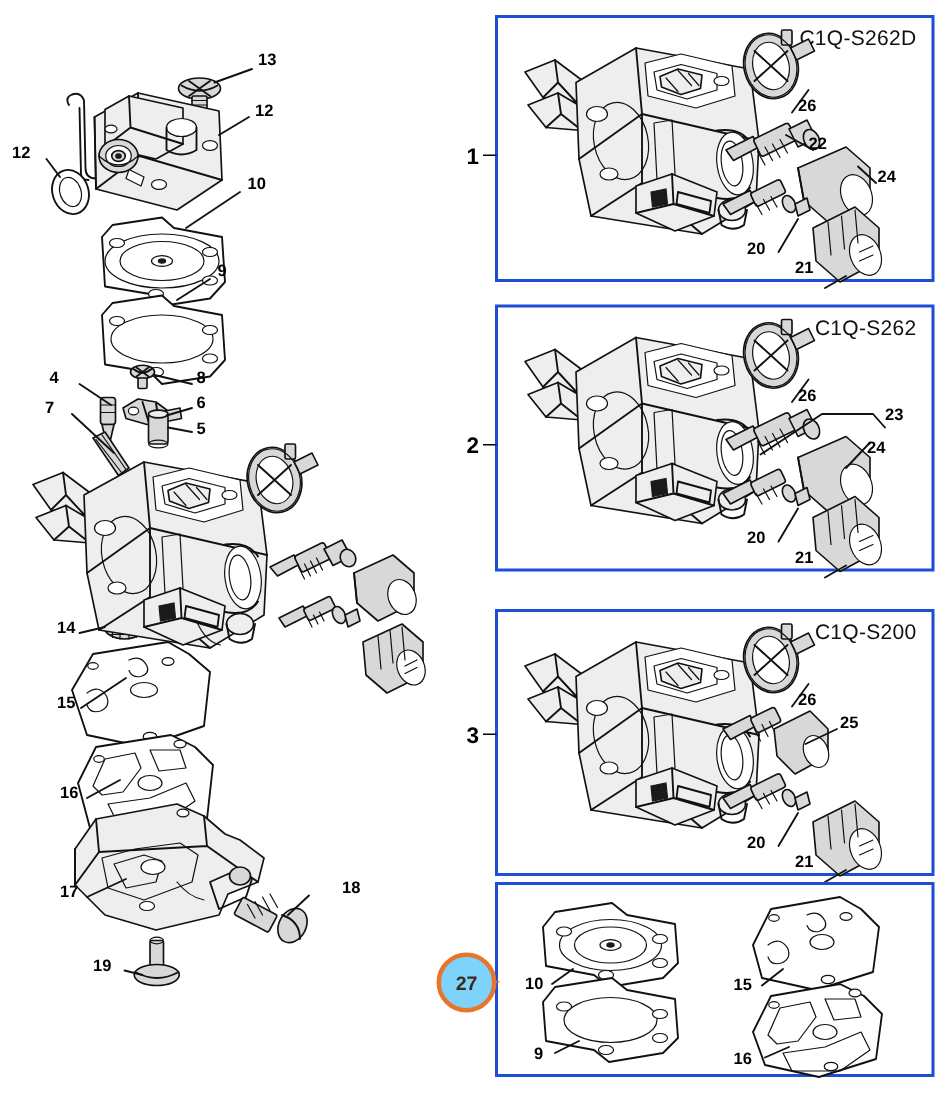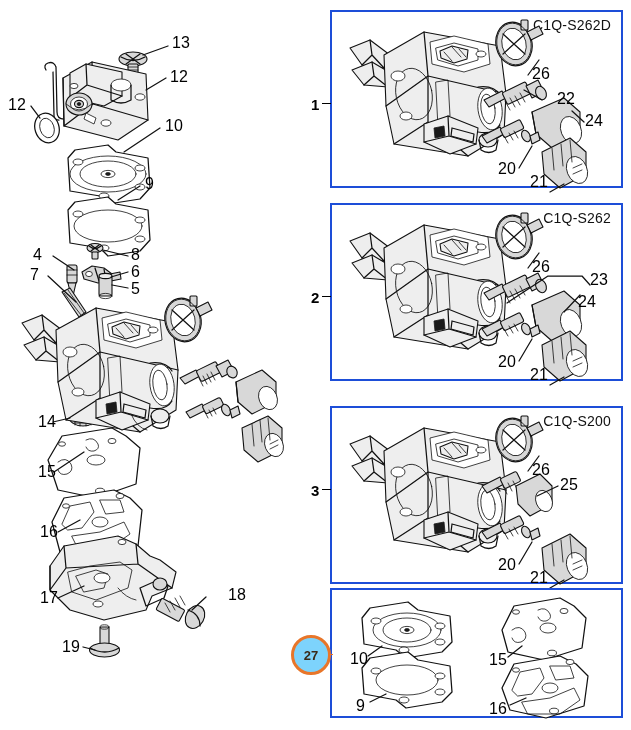--- a/index.html
+++ b/index.html
@@ -38,22 +38,22 @@
     font-weight: bold;
     color: #000;
   }
   .grp-leader {
     position: absolute;
     height: 0;
     border-top: 1.6px solid #000;
   }
   .callout {
     position: absolute;
-    font-size: 16px;
-    font-weight: normal;
+    font-size: 11px;
+    font-weight: bold;
     color: #000;
     white-space: nowrap;
   }
   .badge {
     position: absolute;
     width: 40px;
     height: 40px;
     border-radius: 50%;
     background: #7dd3fc;
     border: 3px solid #e8762a;
@@ -417,21 +417,21 @@
       <g>
         <path class="ln" d="M196 63 L207 48"></path>
         <path class="ln" d="M210 88 L192 78"></path>
         <path class="ln" d="M252 110 L240 99"></path>
         <path class="ln" d="M187 156 L200 134"></path>
         <path class="ln" d="M218 180 L232 172"></path>
       </g>
     </svg>
 
     <div class="callout" style="left:200px; top:53px;">26</div>
-    <div class="callout" style="left:225px; top:78px;">22</div>
+    <div class="callout" style="left:207px; top:78px;">22</div>
     <div class="callout" style="left:253px; top:100px;">24</div>
     <div class="callout" style="left:166px; top:148px;">20</div>
     <div class="callout" style="left:198px; top:161px;">21</div>
   </div>
 
   <div class="panel" style="left:330px; top:203px; width:293px; height:178px;">
     <div class="panel-code">C1Q-S262</div>
 
     <svg class="art" width="293" height="178" viewBox="0 0 293 178">
       <g>

